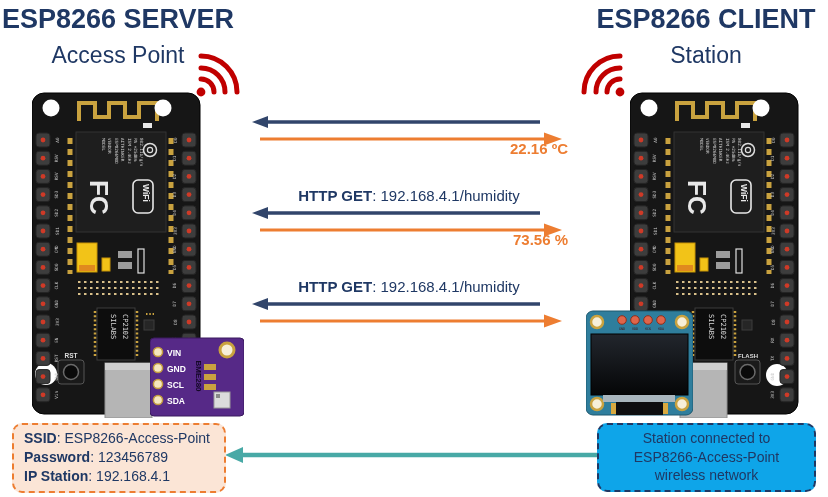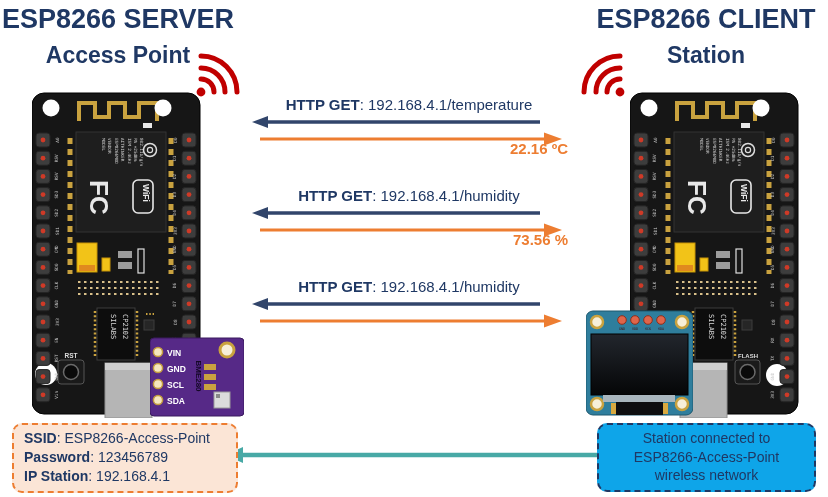--- a/index.html
+++ b/index.html
@@ -1,31 +1,31 @@
 <!DOCTYPE html>
 <html><head>
 <meta charset="utf-8">
 <style>
   html,body{margin:0;padding:0;background:#fff;}
   .stage{position:relative;width:828px;height:497px;background:#ffffff;
          font-family:"Liberation Sans",sans-serif;overflow:hidden;}
   .abs{position:absolute;}
   .title{position:absolute;font-weight:bold;color:#1F3864;font-size:27px;
          text-align:center;width:236px;letter-spacing:0px;}
-  .subtitle{position:absolute;font-weight:bold;color:#1F3864;font-size:23px;
+  .subtitle{position:absolute;font-weight:normal;color:#1F3864;font-size:23px;
          text-align:center;width:236px;}
   .exchange{position:absolute;width:318px;height:64px;}
   .req{position:absolute;top:0;left:0;width:100%;text-align:center;
        font-size:15px;color:#1F3864;}
   .req b{font-weight:bold;}
   .exchange svg.arrows{position:absolute;top:20px;left:0;}
   .resp{position:absolute;top:44px;left:0;width:100%;text-align:right;
         font-size:15px;color:#ED7D31;font-weight:bold;}
   .ap-box{position:absolute;left:12px;top:423px;width:200px;background:#FBE5D6;
-        border:2.5px dashed #ED7D31;border-radius:10px;padding:4px 12px 5px 10px;
+        border:2.5px dashed #ED7D31;border-radius:10px;padding:4px 0 5px 10px;
         color:#1F3864;font-size:14px;line-height:19px;}
   .station-box{position:absolute;left:597px;top:423px;width:215px;background:#0ea5e9;
         border:2.5px dashed #1F3864;border-radius:10px;text-align:center;
         color:#1F3864;font-size:14px;line-height:18.5px;padding:4px 0 5px 0;}
   svg text{font-family:"DejaVu Sans Mono",monospace;}
   svg text.sans{font-family:"Liberation Sans",sans-serif;}
 </style>
 </head>
 <body>
 
@@ -43,21 +43,20 @@
     <path d="M42 50 A36 36 0 0 0 6 14" fill="none" stroke="#C00000" stroke-width="5" stroke-linecap="round"></path>
   </svg>
   <svg class="abs" style="left:574px;top:42px;" width="52" height="56">
     <circle cx="46" cy="50" r="4.4" fill="#C00000"></circle>
     <path d="M33 50 A13 13 0 0 1 46 37" fill="none" stroke="#C00000" stroke-width="5" stroke-linecap="round"></path>
     <path d="M22 50 A24 24 0 0 1 46 26" fill="none" stroke="#C00000" stroke-width="5" stroke-linecap="round"></path>
     <path d="M10 50 A36 36 0 0 1 46 14" fill="none" stroke="#C00000" stroke-width="5" stroke-linecap="round"></path>
   </svg>
 
   <div class="exchange" style="left:250px;top:96px;">
-    <div class="req"><b>HTTP GET</b><span>: 192.168.4.1/temperature</span></div>
     <svg class="arrows" width="318" height="32">
       <line x1="16" y1="6" x2="290" y2="6" stroke="#31456B" stroke-width="3.4"></line>
       <polygon points="2,6 18,0 18,12" fill="#31456B"></polygon>
       <line x1="10" y1="23" x2="296" y2="23" stroke="#ED7D31" stroke-width="3"></line>
       <polygon points="312,23 294,16.5 294,29.5" fill="#ED7D31"></polygon>
     </svg>
     <div class="resp">22.16 ºC</div>
   </div>
 
   <div class="exchange" style="left:250px;top:187px;">

